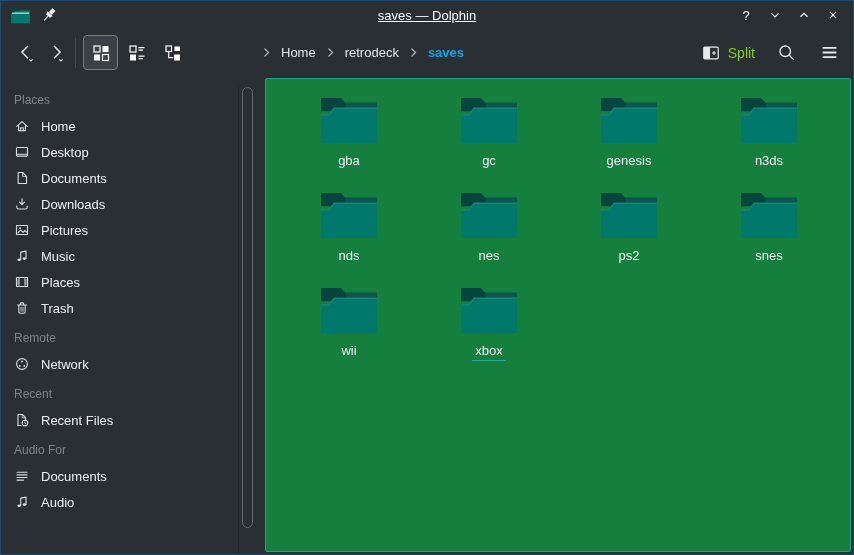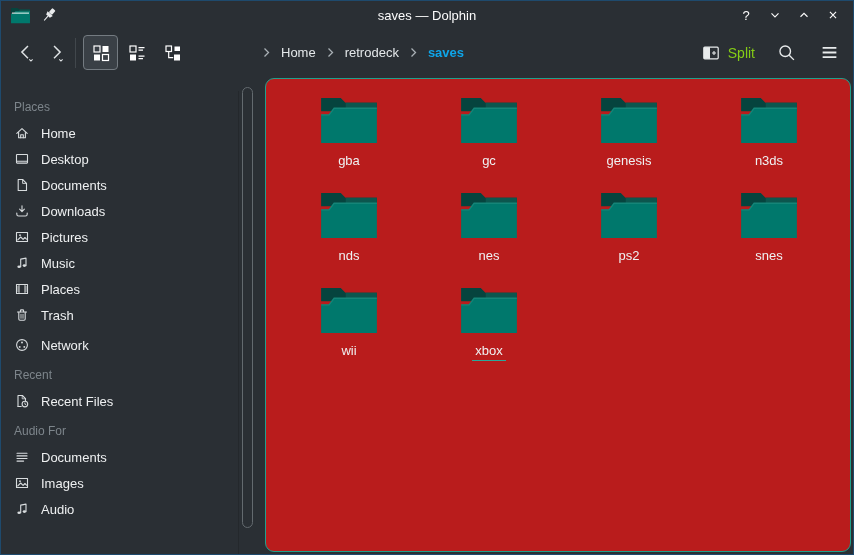--- a/index.html
+++ b/index.html
@@ -20,21 +20,21 @@
     position: relative;
     height: 28px;
     background: #2a2f34;
     display: flex; align-items: center;
   }
   .app-icon { margin-left: 9px; width: 21px; height: 17px; display: flex; }
   .pin-btn { margin-left: 9px; width: 18px; height: 18px; display: flex; align-items: center; justify-content: center; }
   .title-text {
     position: absolute; left: 0; right: 0; top: 0; bottom: 0;
     display: flex; align-items: center; justify-content: center;
-    font-size: 13px; color: #fcfcfc; pointer-events: none;
+    font-size: 13px; color: #fcfcfc; pointer-events: none; text-decoration: underline;
   }
   .win-controls {
     margin-left: auto; display: flex; align-items: center;
     gap: 13px; padding-right: 12px; z-index: 2;
   }
   .win-btn { width: 16px; height: 16px; display: flex; align-items: center; justify-content: center; color: #fcfcfc; font-size: 13px; }
   .win-btn svg { width: 14px; height: 14px; }
 
   
   .toolbar {
@@ -68,21 +68,21 @@
   .tb-right { margin-left: auto; display: flex; align-items: center; gap: 19px; }
   .split-btn { display: flex; align-items: center; gap: 8px; font-size: 14px; color: #84cc16; }
   .split-btn svg { width: 18px; height: 18px; }
   .tool-icon-btn { display: flex; align-items: center; justify-content: center; width: 24px; height: 24px; }
   .tool-icon-btn svg { width: 19px; height: 19px; }
 
   
   .content { position: absolute; top: 75px; left: 0; right: 0; bottom: 0; background: #2a2f34; }
 
   .sidebar {
-    position: absolute; left: 0; top: 15px; bottom: 0; width: 238px;
+    position: absolute; left: 0; top: 8px; bottom: 0; width: 238px;
     padding-top: 3px; overflow: hidden;
     border-right: 1px solid #24282c;
   }
   .sb-header {
     height: 26px; line-height: 26px; padding-left: 13px;
     color: #7d858b; font-size: 12px;
   }
   .sb-section { margin-top: 4px; }
   .sb-section:first-child { margin-top: 0; }
   .sb-item {
@@ -95,23 +95,23 @@
 
   .panel-scrollbar {
     position: absolute; left: 241px; top: 11px;
     width: 11px; height: 441px;
     border: 1px solid #636a6f; border-radius: 6px;
     background: transparent;
   }
 
   .main-view {
     position: absolute; left: 264px; top: 2px; right: 2px; bottom: 2px;
-    background: #b91c1c;
+    background: #15803d;
     border: 1px solid #20a08d;
-    border-radius: 9px;
+    border-radius: 2px;
     overflow: hidden;
   }
   .folder-grid {
     padding: 16px 0 0 13px;
     display: grid;
     grid-template-columns: repeat(4, 140px);
     grid-auto-rows: 95px;
   }
   .folder-item { display: flex; flex-direction: column; align-items: center; }
   .folder-item .f-icon { width: 62px; height: 50px; display: flex; }
@@ -332,20 +332,21 @@
                 <path d="M4.8 5.2v6.8c0 .7.5 1.2 1.2 1.2h4c.7 0 1.2-.5 1.2-1.2V5.2"></path>
                 <path d="M3.5 5h9"></path>
                 <path d="M6.4 4.8V3.7c0-.4.3-.8.8-.8h1.6c.5 0 .8.4.8.8v1.1"></path>
                 <path d="M7 7.3v4M9 7.3v4" stroke-width="0.9"></path>
               </svg>
             </span>
             <span>Trash</span>
           </div>
         </div>
         <div class="sb-section">
+          <div class="sb-header">Remote</div>
           <div class="sb-item">
             <span class="sb-icon">
               <svg viewBox="0 0 16 16" fill="none" stroke="#d8dcde" stroke-width="1.1" stroke-linecap="round" stroke-linejoin="round">
                 <circle cx="8" cy="8" r="5.4"></circle>
                 <circle cx="8" cy="5.5" r="0.95" fill="#d8dcde" stroke="none"></circle>
                 <circle cx="5.7" cy="9.9" r="0.95" fill="#d8dcde" stroke="none"></circle>
                 <circle cx="10.3" cy="9.9" r="0.95" fill="#d8dcde" stroke="none"></circle>
               </svg>
             </span>
             <span>Network</span>
@@ -372,30 +373,20 @@
             <span class="sb-icon">
               <svg viewBox="0 0 16 16" fill="none" stroke="#d8dcde" stroke-width="1.1" stroke-linecap="round" stroke-linejoin="round">
                 <path d="M3 4.3h10M3 6.9h10M3 9.5h10M3 12.1h6.6"></path>
               </svg>
             </span>
             <span>Documents</span>
           </div>
           <div class="sb-item">
             <span class="sb-icon">
               <svg viewBox="0 0 16 16" fill="none" stroke="#d8dcde" stroke-width="1.1" stroke-linecap="round" stroke-linejoin="round">
-                <rect x="2.5" y="3.5" width="11" height="9"></rect>
-                <path d="M3.8 10.9l2.9-2.9 2.4 2.3 1.8-1.8 1.6 1.6"></path>
-                <circle cx="6" cy="6.2" r="0.9" fill="#d8dcde" stroke="none"></circle>
-              </svg>
-            </span>
-            <span>Images</span>
-          </div>
-          <div class="sb-item">
-            <span class="sb-icon">
-              <svg viewBox="0 0 16 16" fill="none" stroke="#d8dcde" stroke-width="1.1" stroke-linecap="round" stroke-linejoin="round">
                 <path d="M6.7 11.8V4.1l5.3-1v7.5"></path>
                 <ellipse cx="5.1" cy="11.8" rx="1.7" ry="1.3" fill="#d8dcde" stroke="none"></ellipse>
                 <ellipse cx="10.4" cy="10.6" rx="1.7" ry="1.3" fill="#d8dcde" stroke="none"></ellipse>
               </svg>
             </span>
             <span>Audio</span>
           </div>
         </div>
       </div>
     <div class="panel-scrollbar"></div>

